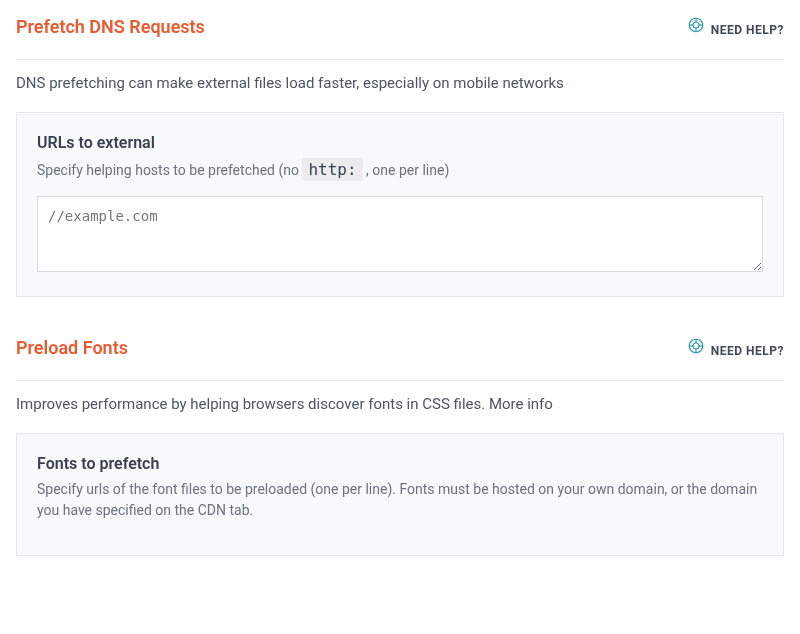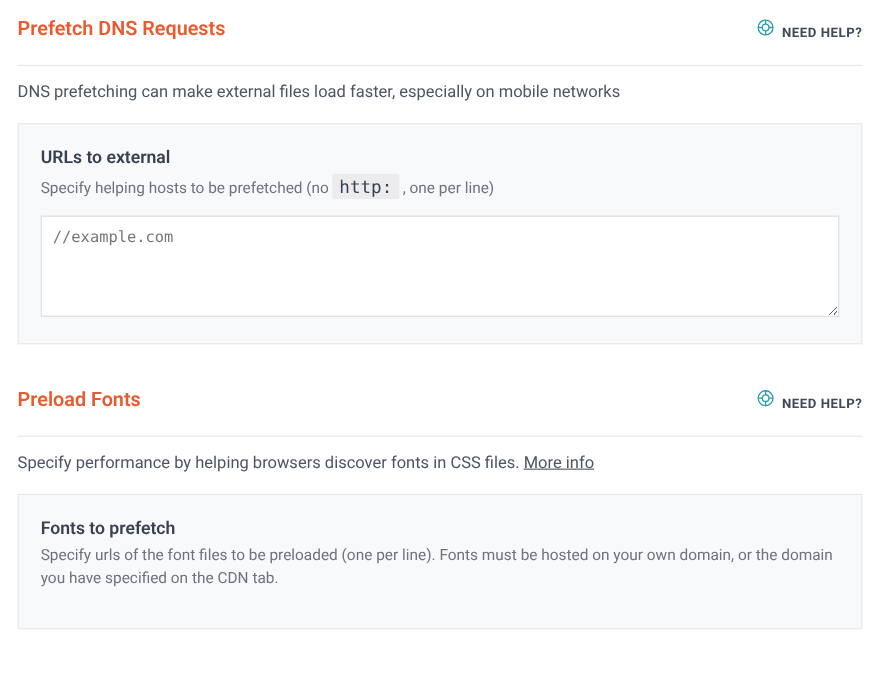--- a/index.html
+++ b/index.html
@@ -34,21 +34,21 @@
       color: #3e4a57;
       cursor: pointer;
       text-decoration: none;
     }
     .help-link svg { width: 18px; height: 18px; }
     .description {
       font-size: 15px;
       color: #4b5563;
       margin-bottom: 20px;
     }
-    .description a { color: #4b5563; text-decoration: underline; cursor: pointer; }
+    .description a { color: #4b5563; cursor: pointer; }
     .card {
       background: #f8f9fa;
       border: 1px solid #e5e7ea;
       padding: 20px;
     }
     .card-title {
       font-size: 16px;
       font-weight: 600;
       color: #374151;
       margin-bottom: 6px;
@@ -62,21 +62,21 @@
     .card-subtitle code {
       background: #ececee;
       padding: 2px 6px;
       border-radius: 2px;
       font-family: ui-monospace, SFMono-Regular, Menlo, Monaco, Consolas, monospace;
       font-size: 16px;
       color: #374151;
     }
     textarea {
       width: 100%;
-      height: 92px;
+      height: 76px;
       padding: 10px;
       font-family: ui-monospace, SFMono-Regular, Menlo, Monaco, Consolas, monospace;
       font-size: 14px;
       color: #374151;
       border: 1px solid #d7dbe0;
       background: #fff;
       resize: both;
       outline: none;
       line-height: 1.4;
     }
@@ -122,19 +122,19 @@
           <line x1="12" y1="3" x2="12" y2="8"></line>
           <line x1="12" y1="16" x2="12" y2="21"></line>
           <line x1="3" y1="12" x2="8" y2="12"></line>
           <line x1="16" y1="12" x2="21" y2="12"></line>
         </svg>
       </span>
       <span>NEED HELP?</span>
     </a>
   </div>
   <div class="description">
-    <span>Specify performance by helping browsers discover fonts in CSS files. </span><a>More info</a>
+    <span>Improves performance by helping browsers discover fonts in CSS files. </span><a>More info</a>
   </div>
   <div class="card">
     <div class="card-title">Fonts to prefetch</div>
     <div class="card-subtitle">Specify urls of the font files to be preloaded (one per line). Fonts must be hosted on your own domain, or the domain you have specified on the CDN tab.</div>
   </div>
 </div>
 
 </body></html>

